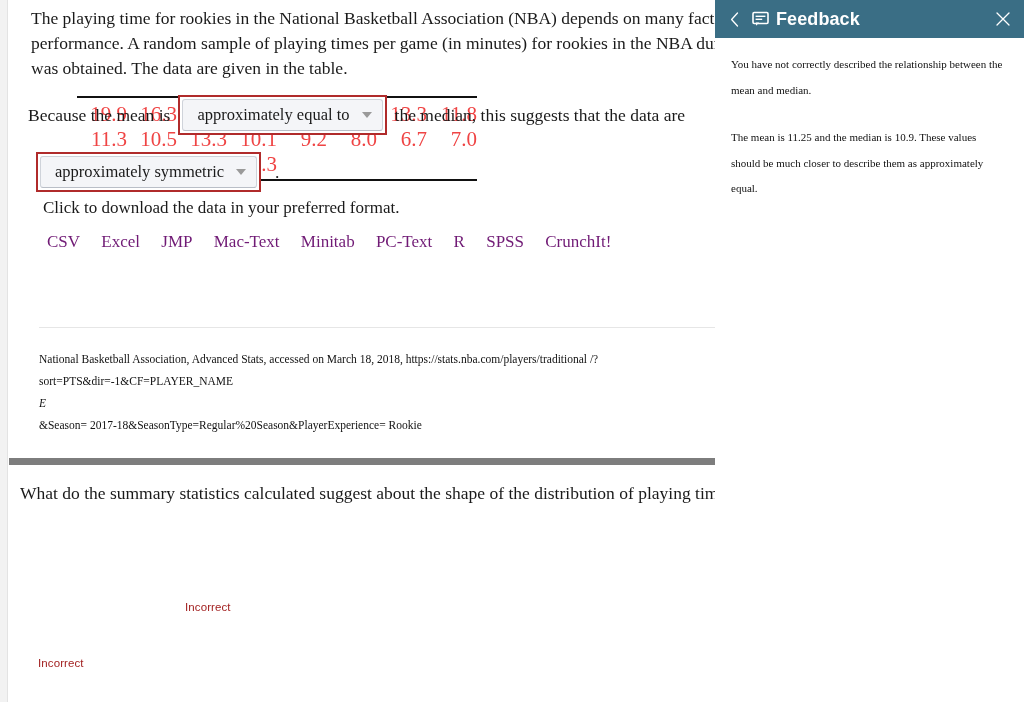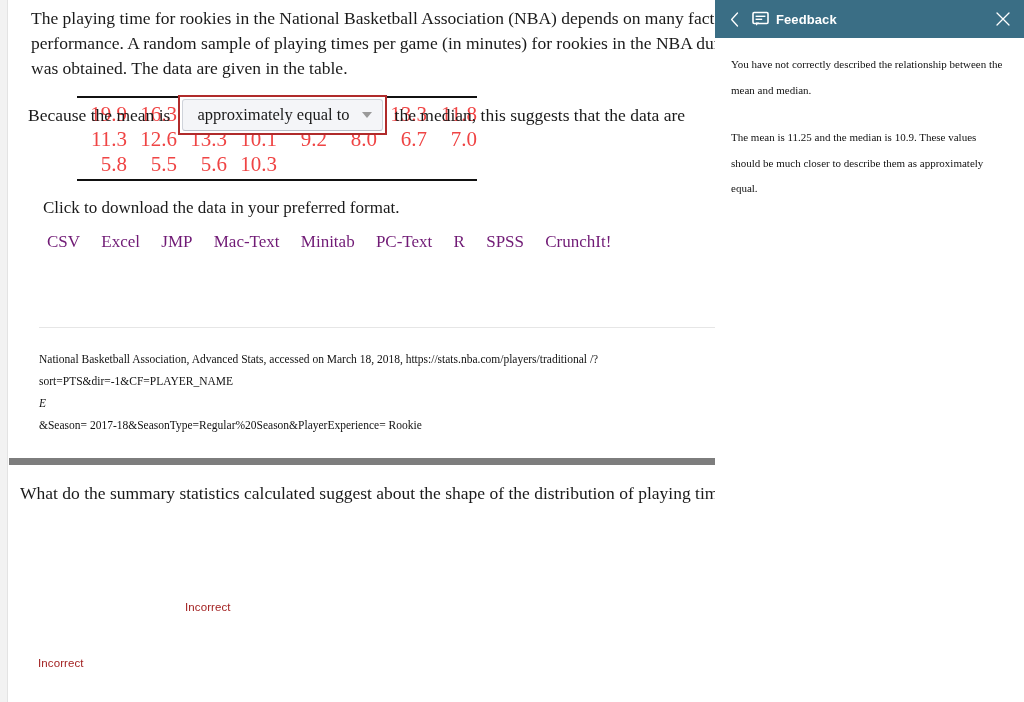--- a/index.html
+++ b/index.html
@@ -151,21 +151,21 @@
   }
   #fb-back {
     margin-left:12px; width:14px; height:18px;
     display:flex; align-items:center; justify-content:center; cursor:pointer;
   }
   #fb-back svg { display:block; }
   #fb-bubble { margin-left:11px; display:flex; align-items:center; }
   #fb-title {
     margin-left:7px;
     font-family:"Liberation Sans", sans-serif;
-    font-size:13px; font-weight:bold; letter-spacing:0.1px;
+    font-size:18px; font-weight:bold; letter-spacing:0.1px;
   }
   #fb-close {
     position:absolute; right:12px; top:50%; transform:translateY(-50%);
     width:18px; height:18px; cursor:pointer;
     display:flex; align-items:center; justify-content:center;
   }
   #feedback-body {
     padding:14px 18px 0 16px;
     font-family:"Liberation Serif", serif;
     font-size:11px; line-height:25.5px; color:#111;
@@ -196,21 +196,21 @@
             <td>16.3</td>
             <td>15.4</td>
             <td>15.1</td>
             <td>15.0</td>
             <td>14.9</td>
             <td>13.3</td>
             <td>11.8</td>
           </tr>
           <tr>
             <td>11.3</td>
-            <td>12.6</td>
+            <td>10.5</td>
             <td>13.3</td>
             <td>10.1</td>
             <td>9.2</td>
             <td>8.0</td>
             <td>6.7</td>
             <td>7.0</td>
           </tr>
           <tr>
             <td>5.8</td>
             <td>5.5</td>
@@ -258,20 +258,29 @@
         <span class="sel-box">
           <span>approximately equal to</span>
           <span class="caret"></span>
         </span>
       </span>
       <span>the median, this suggests that the data are</span>
     </div>
 
     <div class="incorrect-tag" id="incorrect-1">Incorrect</div>
 
+    <div id="answer-row2">
+      <span class="sel-wrap">
+        <span class="sel-box">
+          <span>approximately symmetric</span>
+          <span class="caret"></span>
+        </span>
+      </span>
+      <span class="period">.</span>
+    </div>
 
     <div class="incorrect-tag" id="incorrect-2">Incorrect</div>
   </div>
 
   <div id="feedback-panel">
 
     <div id="feedback-header">
       <span id="fb-back">
         <svg width="9" height="15" viewBox="0 0 9 15" aria-hidden="true">
           <path d="M7.5 1 L1.6 7.5 L7.5 14" fill="none" stroke="#ffffff" stroke-width="1.3" stroke-linecap="round" stroke-linejoin="round"></path>

